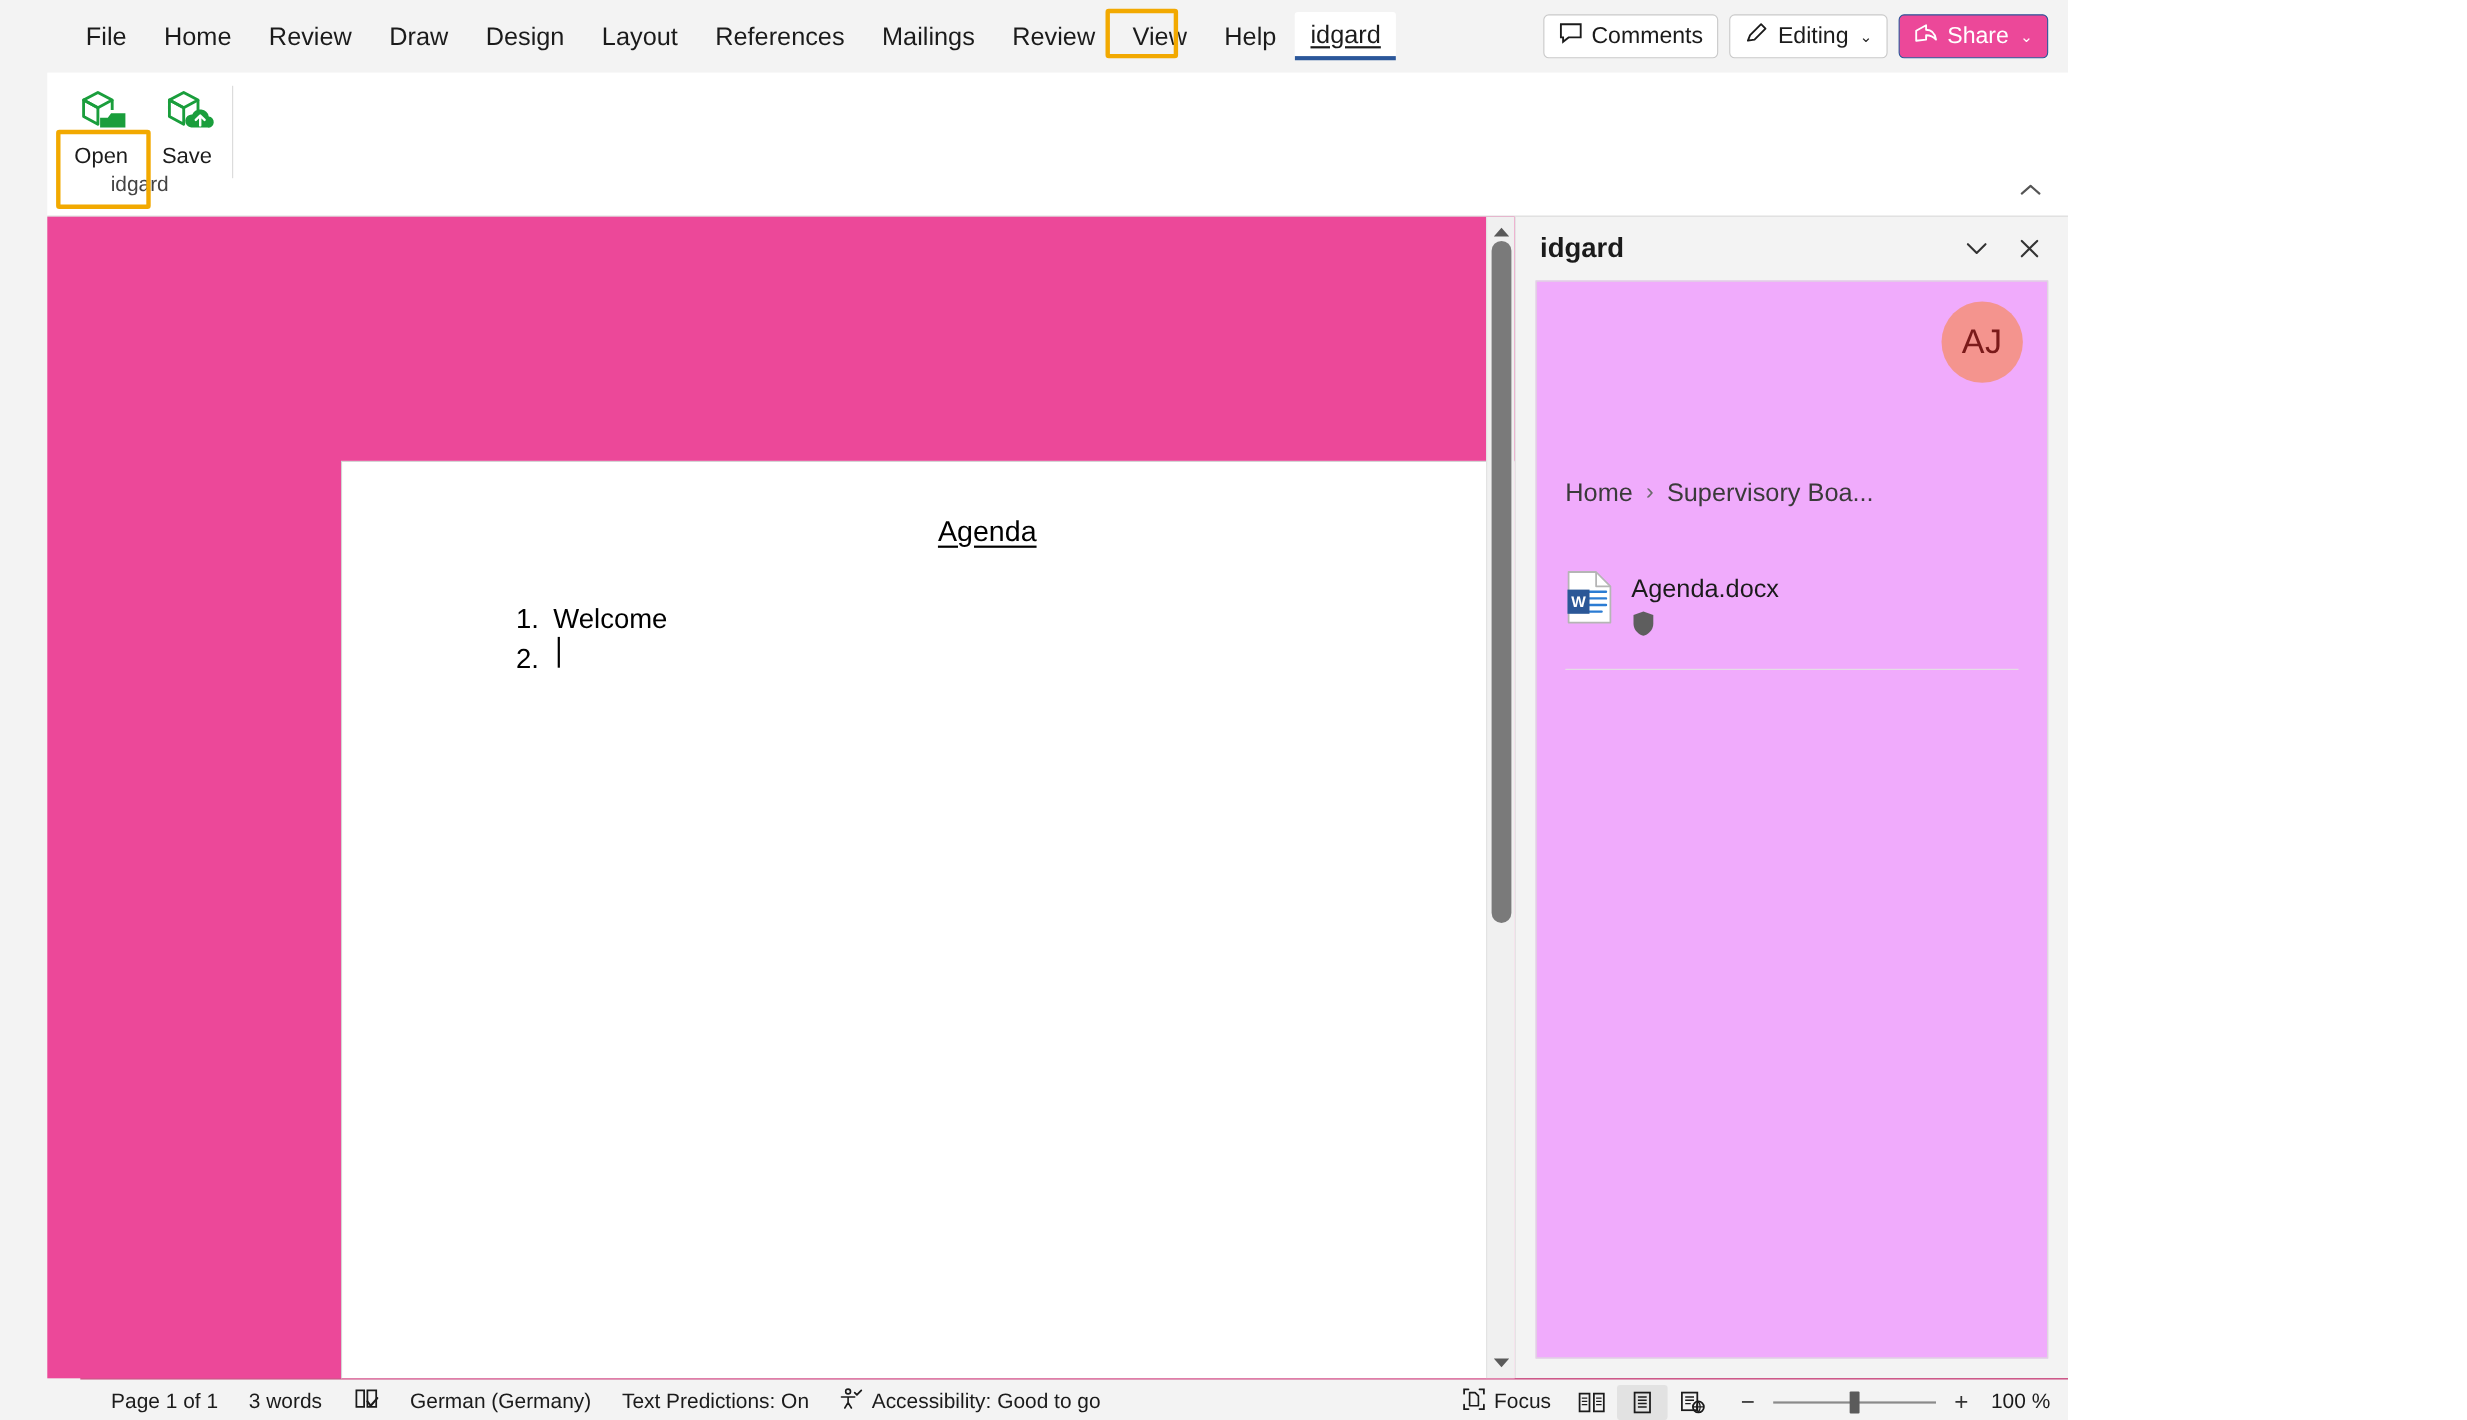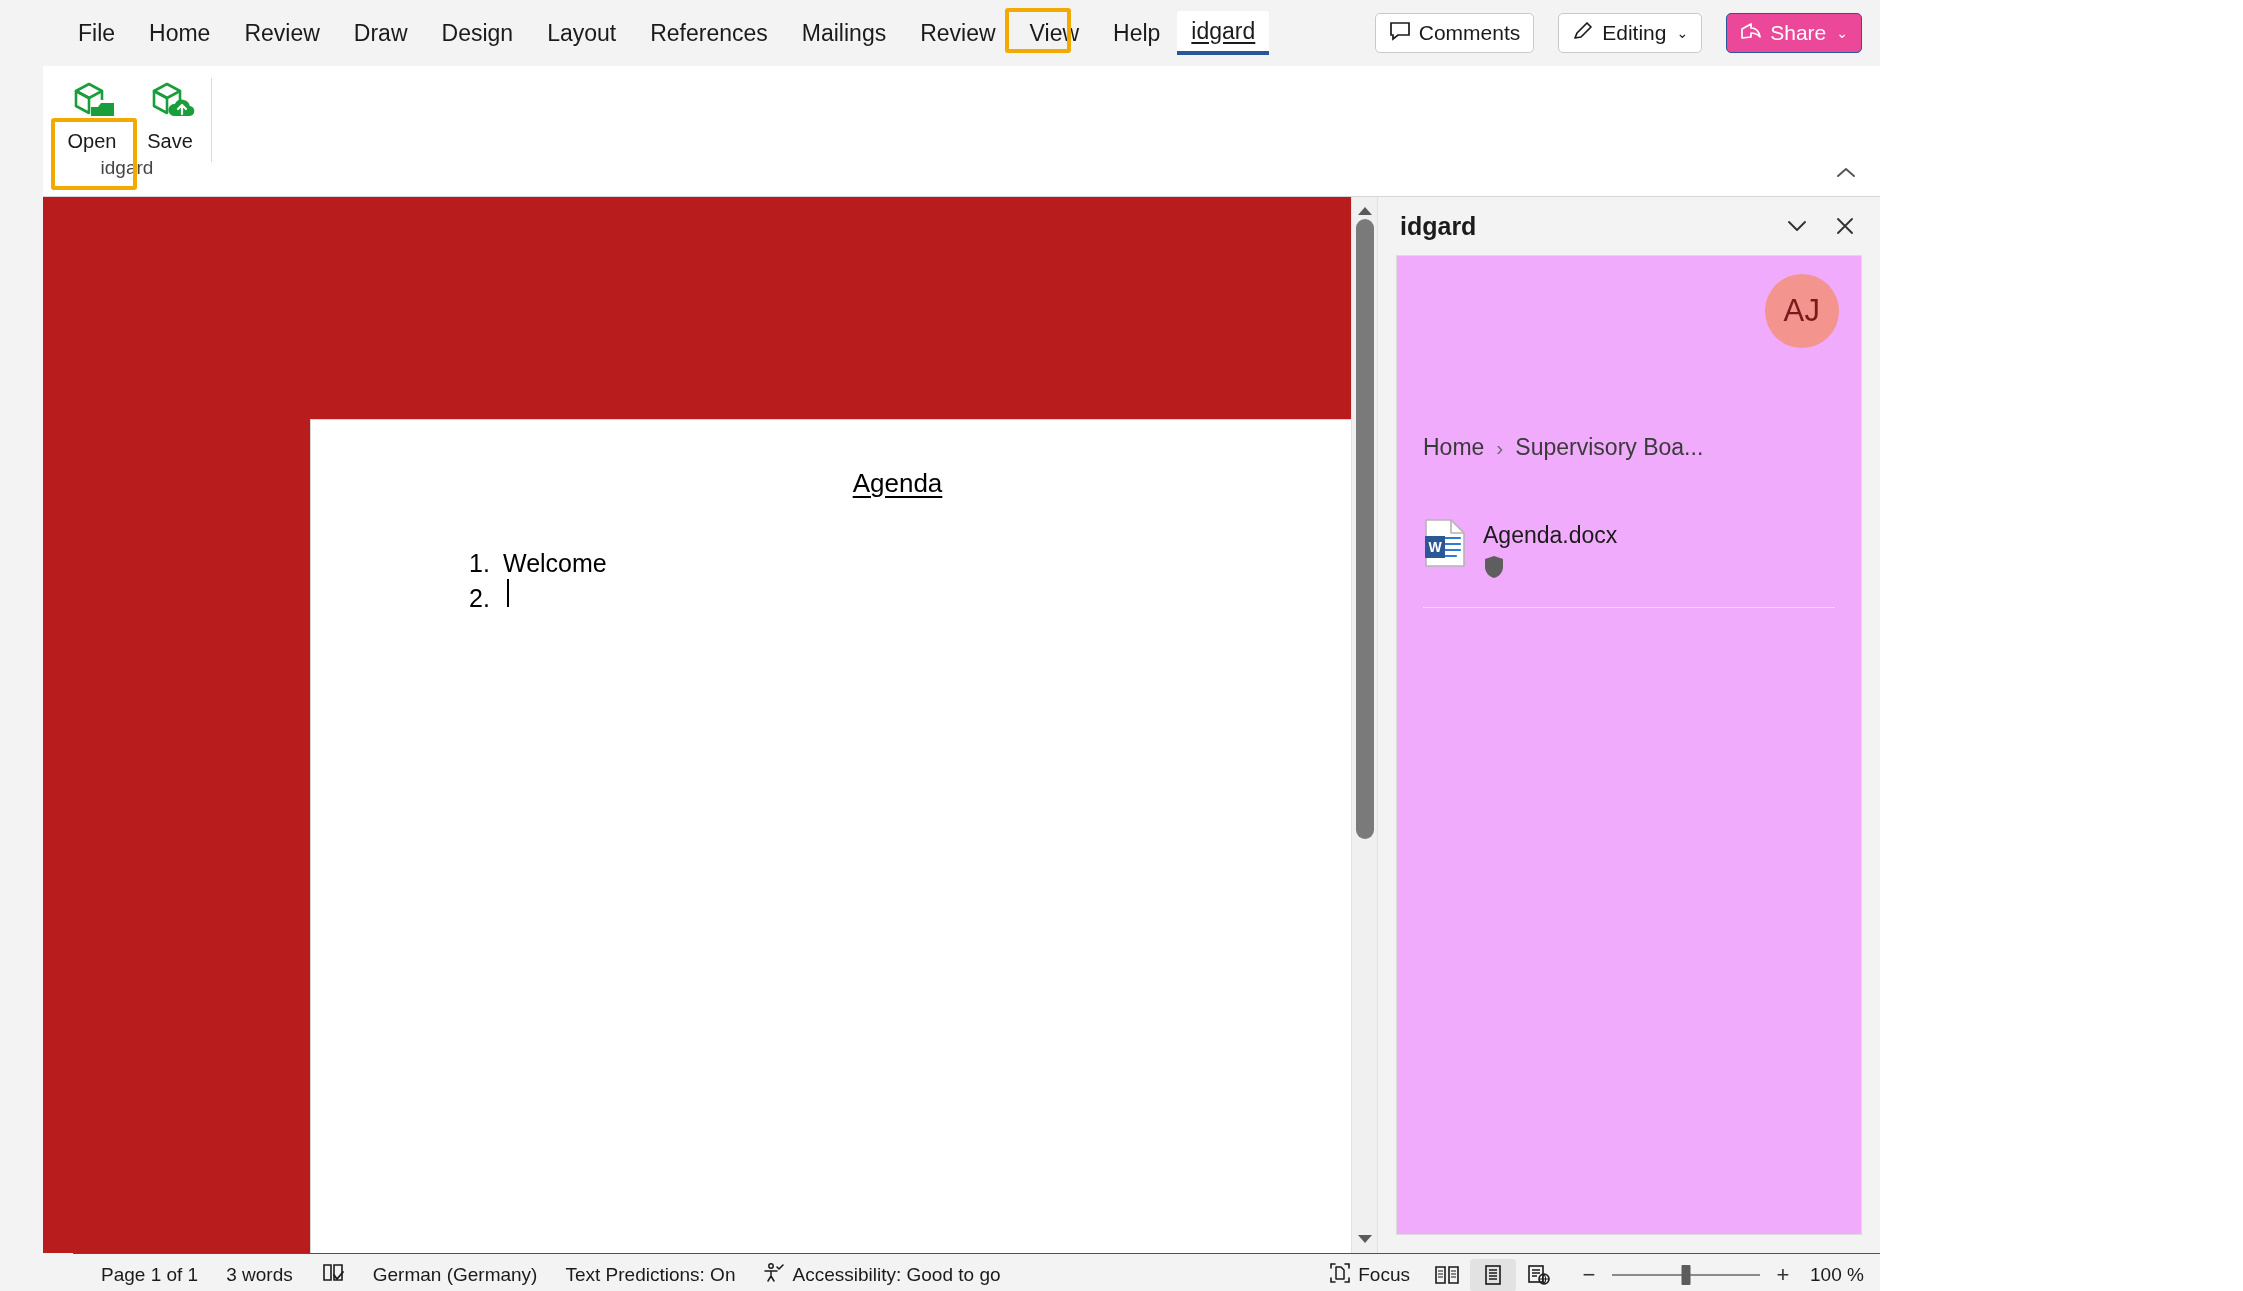--- a/index.html
+++ b/index.html
@@ -68,21 +68,21 @@
     height: 45px;
     border: 4px solid #f2a900;
     border-radius: 3px;
     pointer-events: none;
   }
 
   .titlebar-right {
     margin-left: auto;
     display: flex;
     align-items: center;
-    gap: 24px;
+    gap: 10px;
     padding-right: 18px;
   }
   .hbtn {
     display: flex;
     align-items: center;
     gap: 8px;
     height: 40px;
     padding: 0 13px;
     font-size: 21px;
     color: #1b1b1b;
@@ -175,21 +175,21 @@
   .body {
     flex: 1 1 auto;
     display: flex;
     min-height: 0;
     background: #eeeeee;
   }
 
   .docarea {
     position: relative;
     flex: 1 1 auto;
-    background: #b91c1c;
+    background: #ec4899;
     overflow: hidden;
   }
   .page {
     position: absolute;
     left: 267px;
     top: 222px;
     width: 1175px;
     height: 1020px;
     background: #ffffff;
     border: 1px solid #d4d4d4;

